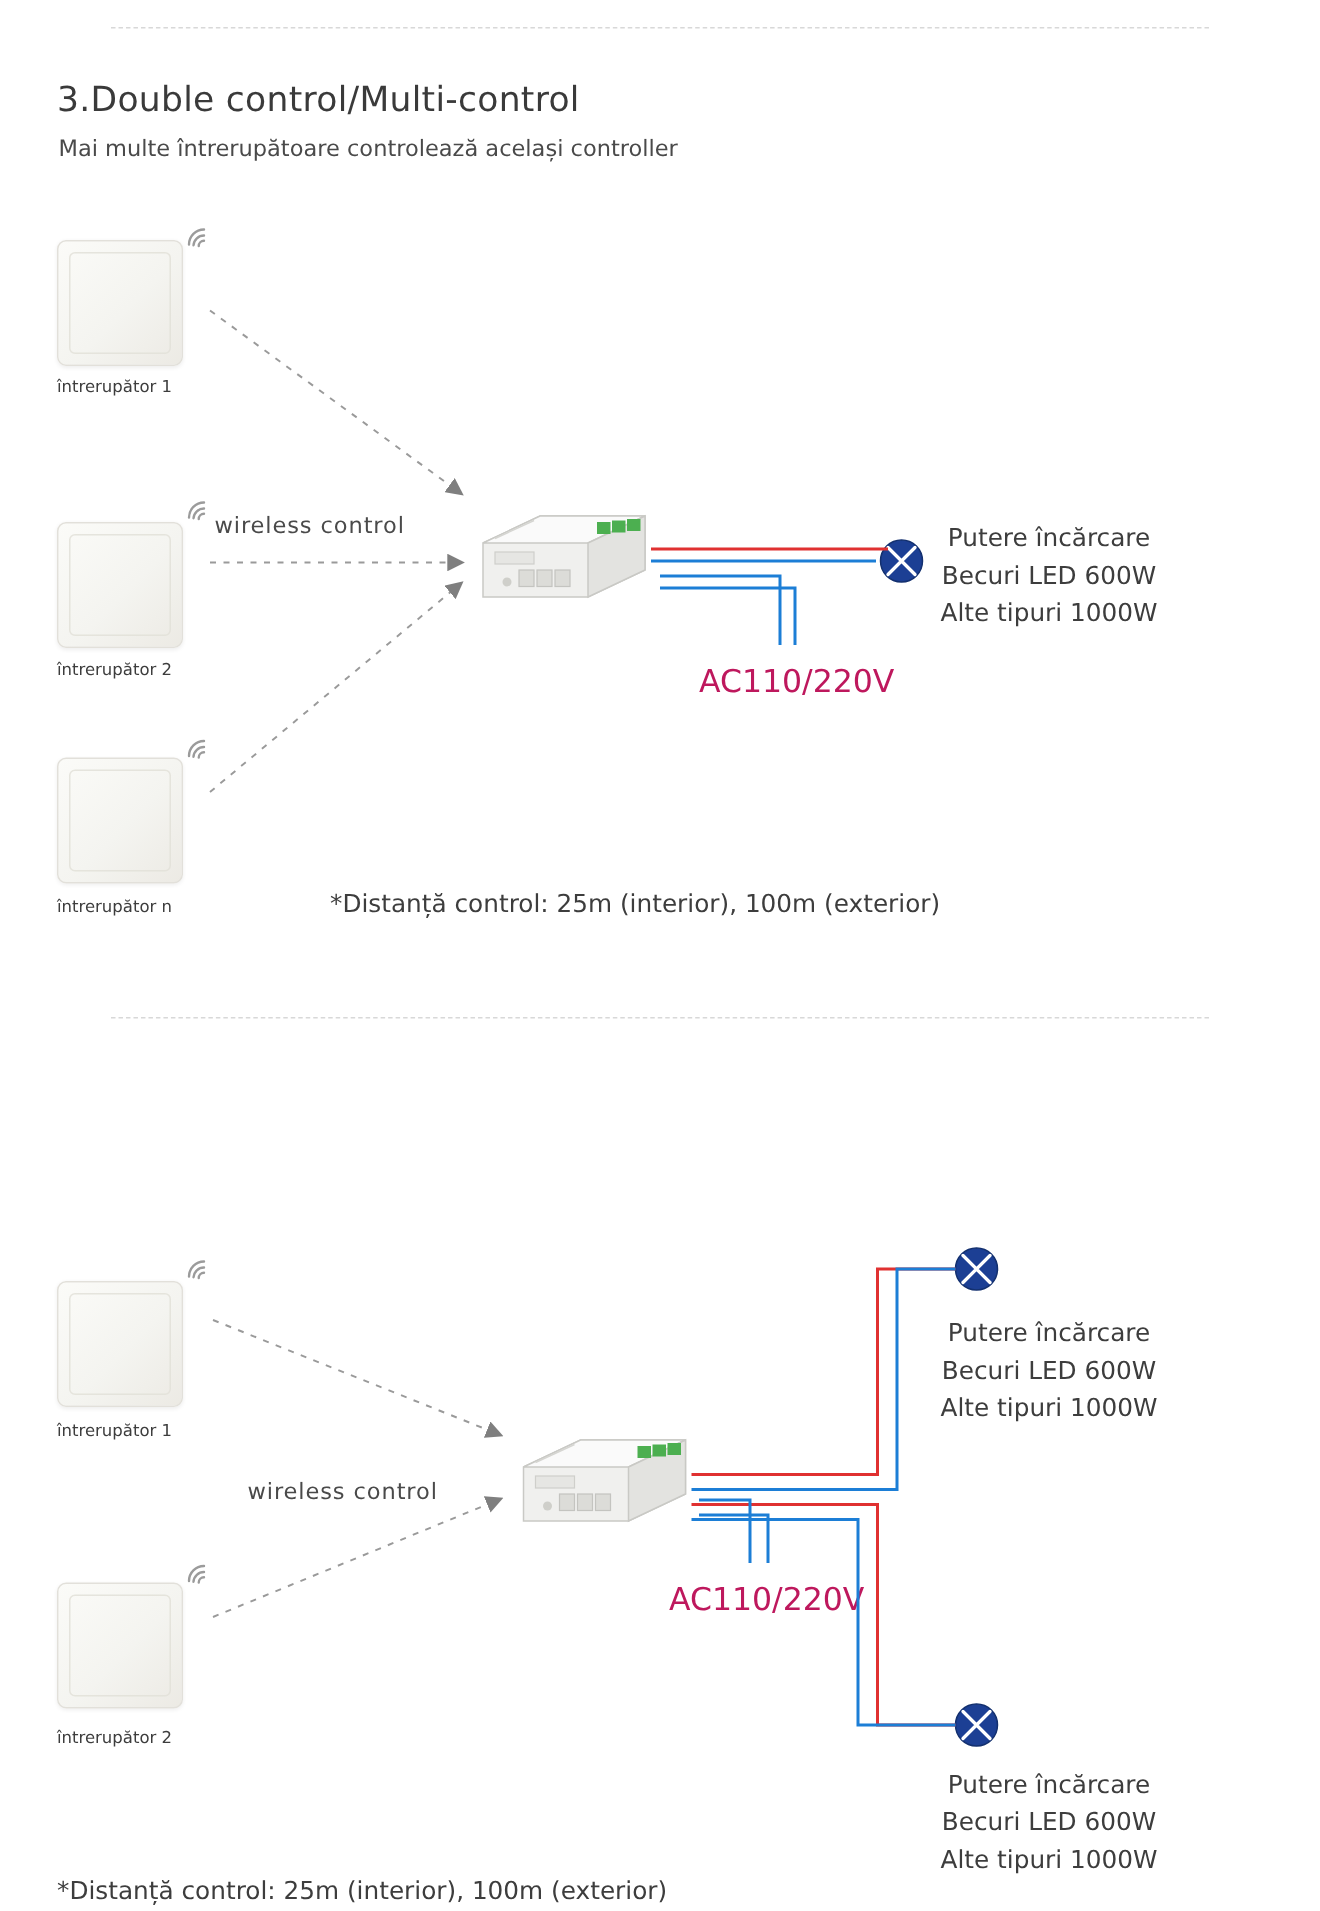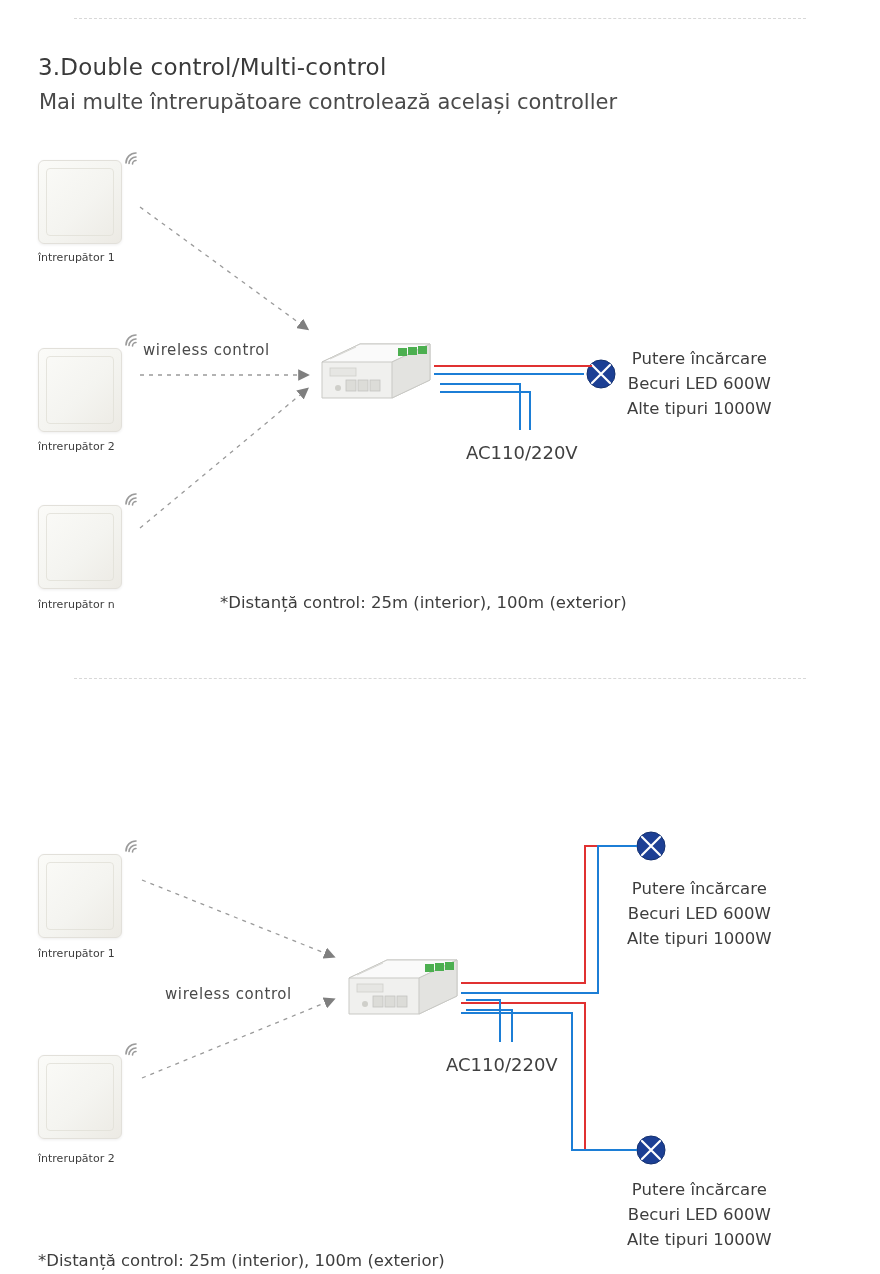--- a/index.html
+++ b/index.html
@@ -30,21 +30,21 @@
   .section-title {
     position: absolute;
     font-size: 23px;
     font-weight: 400;
     color: #3a3a3a;
     letter-spacing: 0.2px;
     white-space: nowrap;
   }
   .section-sub {
     position: absolute;
-    font-size: 21px;
+    font-size: 15px;
     font-weight: 400;
     color: #4a4a4a;
     white-space: nowrap;
   }
   
   .switch {
     position: absolute;
     width: 82px;
     height: 82px;
     border-radius: 6px;
@@ -89,22 +89,22 @@
   .load-text {
     position: absolute;
     font-size: 16.5px;
     line-height: 25px;
     color: #3d3d3d;
     white-space: nowrap;
     text-align: center;
   }
   .ac-label {
     position: absolute;
-    font-size: 18px;
-    color: #404040;
+    font-size: 21px;
+    color: #be185d;
     white-space: nowrap;
   }
   .wireless-label {
     position: absolute;
     font-size: 15px;
     color: #4a4a4a;
     letter-spacing: 0.6px;
     white-space: nowrap;
     text-align: right;
   }

